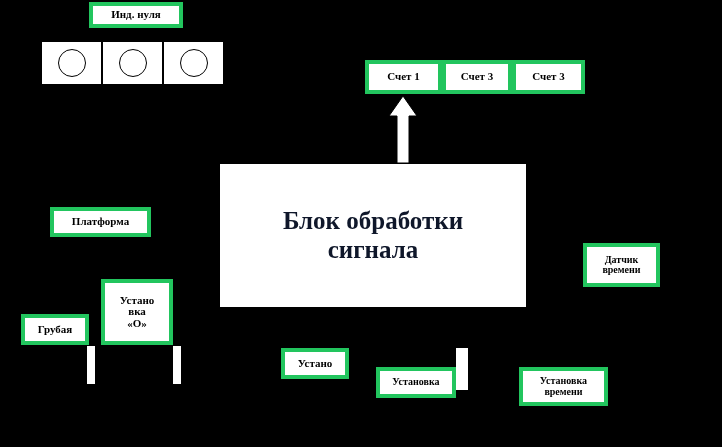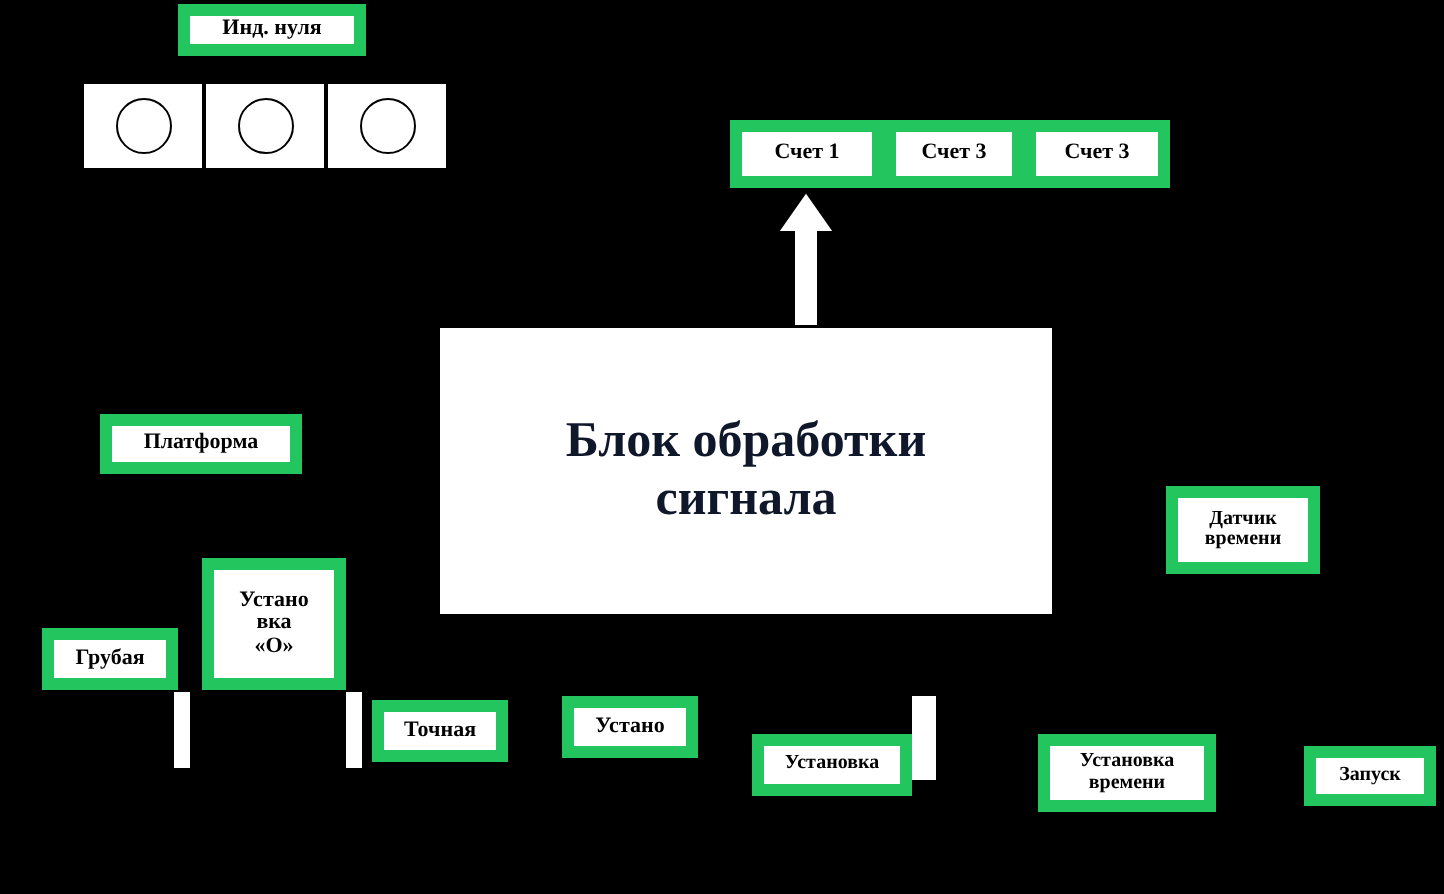--- a/index.html
+++ b/index.html
@@ -12,21 +12,21 @@
     width: 722px;
     height: 447px;
     background: #000000;
     overflow: hidden;
     font-family: "Liberation Serif", serif;
   }
   .box {
     position: absolute;
     box-sizing: border-box;
     background: #ffffff;
-    border: 6px solid #22c55e;
+    border: 4px solid #22c55e;
     color: #000000;
     display: flex;
     align-items: center;
     justify-content: center;
     text-align: center;
     font-weight: bold;
     line-height: 1.05;
   }
   .label-sm {
     font-size: 11px;
@@ -133,28 +133,26 @@
       <span>«О»</span>
     </div>
   </div>
 
   <div class="box label-sm" style="left:21px; top:314px; width:68px; height:31px;font-family:Liberation Serif, serif;">Грубая</div>
 
   <div class="white-rect" style="left:86px; top:345px; width:10px; height:40px;"></div>
   <div class="white-rect" style="left:172px; top:345px; width:10px; height:40px;"></div>
   <div class="white-rect" style="left:455px; top:347px; width:14px; height:44px;"></div>
 
-  <div class="box label-sm" style="left:186px; top:350px; width:68px; height:31px;">Точная</div>
 
   <div class="box label-sm" style="left:281px; top:348px; width:68px; height:31px;">Устано</div>
 
   <div class="box label-xs" style="left:376px; top:367px; width:80px; height:31px;">Установка</div>
 
   <div class="box label-xs" style="left:519px; top:367px; width:89px; height:39px;">
     <div class="stack-text">
       <span>Установка</span>
       <span>времени</span>
     </div>
   </div>
 
-  <div class="box label-xs" style="left:652px; top:373px; width:66px; height:30px;">Запуск</div>
 
 </div>
 
 </body></html>

